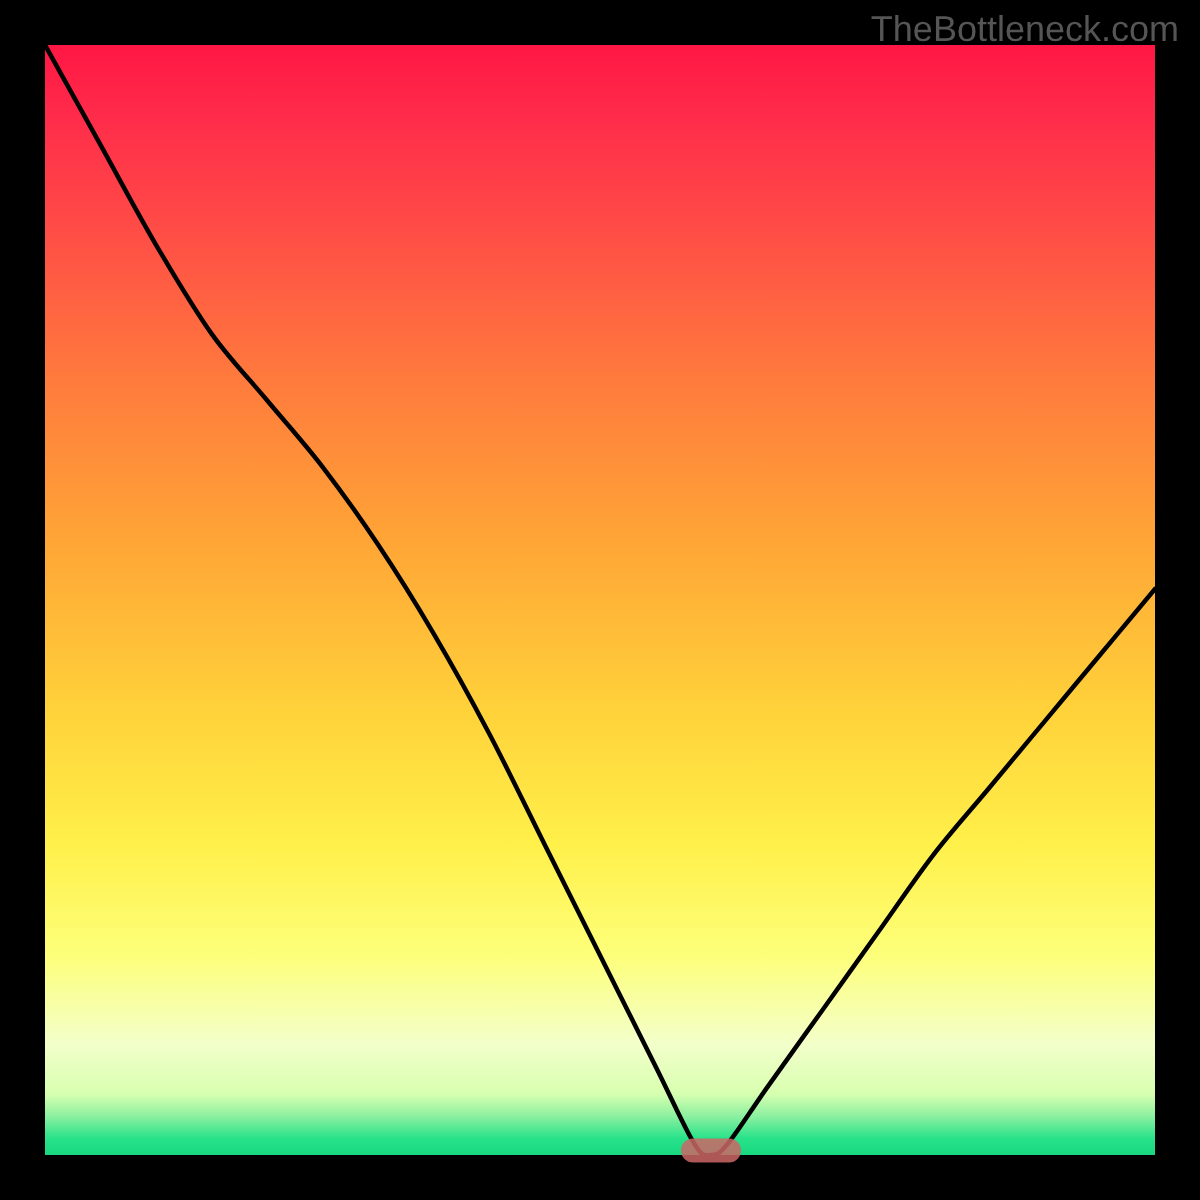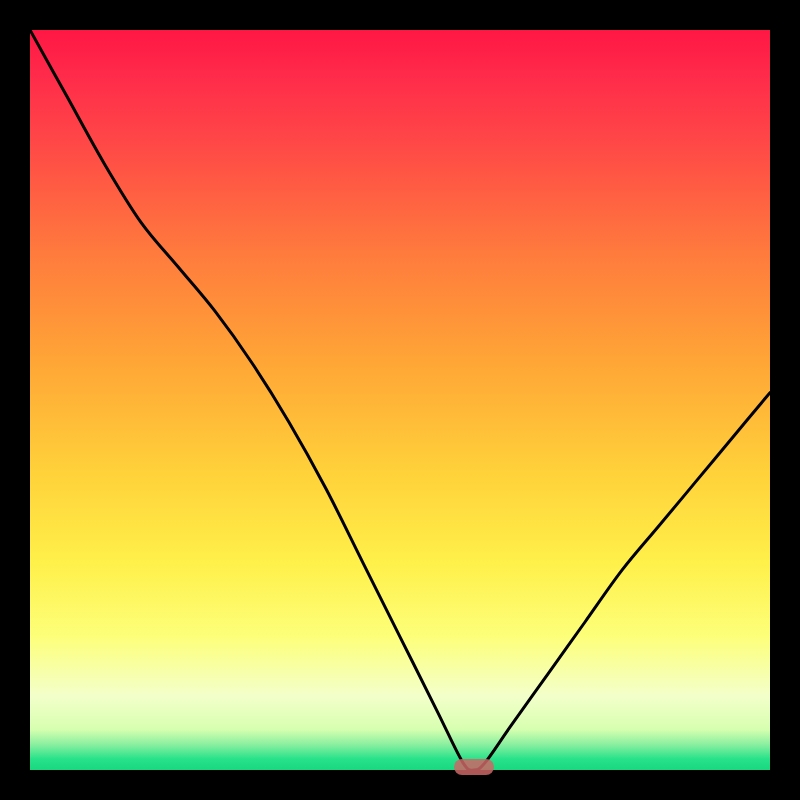--- a/index.html
+++ b/index.html
@@ -46,20 +46,21 @@
     background: #CC6666;
     opacity: 0.85;
     z-index: 4;
     transform: translate(-50%, -50%);
   }
 </style>
 </head>
 <body>
 
 <div class="container">
+  <div class="watermark">TheBottleneck.com</div>
   <div class="plot-area">
     <svg id="plot-svg" viewBox="0 0 740 740" width="740" height="740">
         <defs>
           <linearGradient id="bg-grad" x1="0" y1="0" x2="0" y2="1">
             <stop offset="0%" stop-color="#ff1744"></stop>
             <stop offset="6%" stop-color="#ff2a4a"></stop>
             <stop offset="15%" stop-color="#ff4747"></stop>
             <stop offset="30%" stop-color="#ff7a3d"></stop>
             <stop offset="45%" stop-color="#ffa636"></stop>
             <stop offset="60%" stop-color="#ffd23a"></stop>

